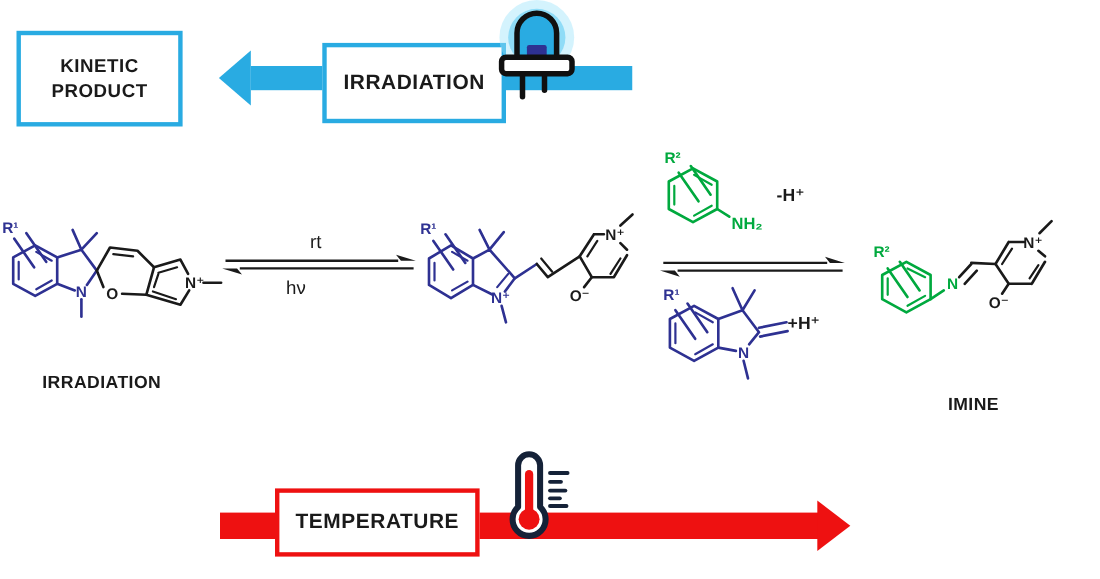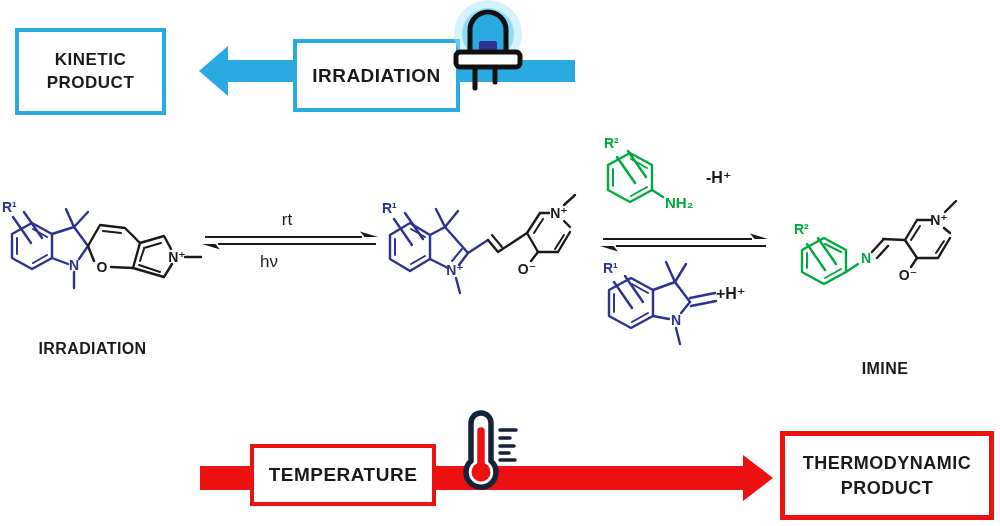--- a/index.html
+++ b/index.html
@@ -190,17 +190,14 @@
     <circle cx="21" cy="68" r="9.5" fill="var(--red)"></circle>
     <g stroke="var(--thermo)" stroke-width="3.5" stroke-linecap="round">
       <line x1="40" y1="26" x2="56" y2="26"></line>
       <line x1="40" y1="34" x2="50" y2="34"></line>
       <line x1="40" y1="42" x2="54" y2="42"></line>
       <line x1="40" y1="49" x2="49" y2="49"></line>
       <line x1="40" y1="56" x2="55" y2="56"></line>
     </g>
   </svg>
 
-  <div class="box" style="left:780px;top:431px;width:214px;height:89px;font-size:18px;border:5px solid var(--red);">
-    <span style="width:180px;">THERMODYNAMIC PRODUCT</span>
-  </div>
 
 </div>
 
 </body></html>

